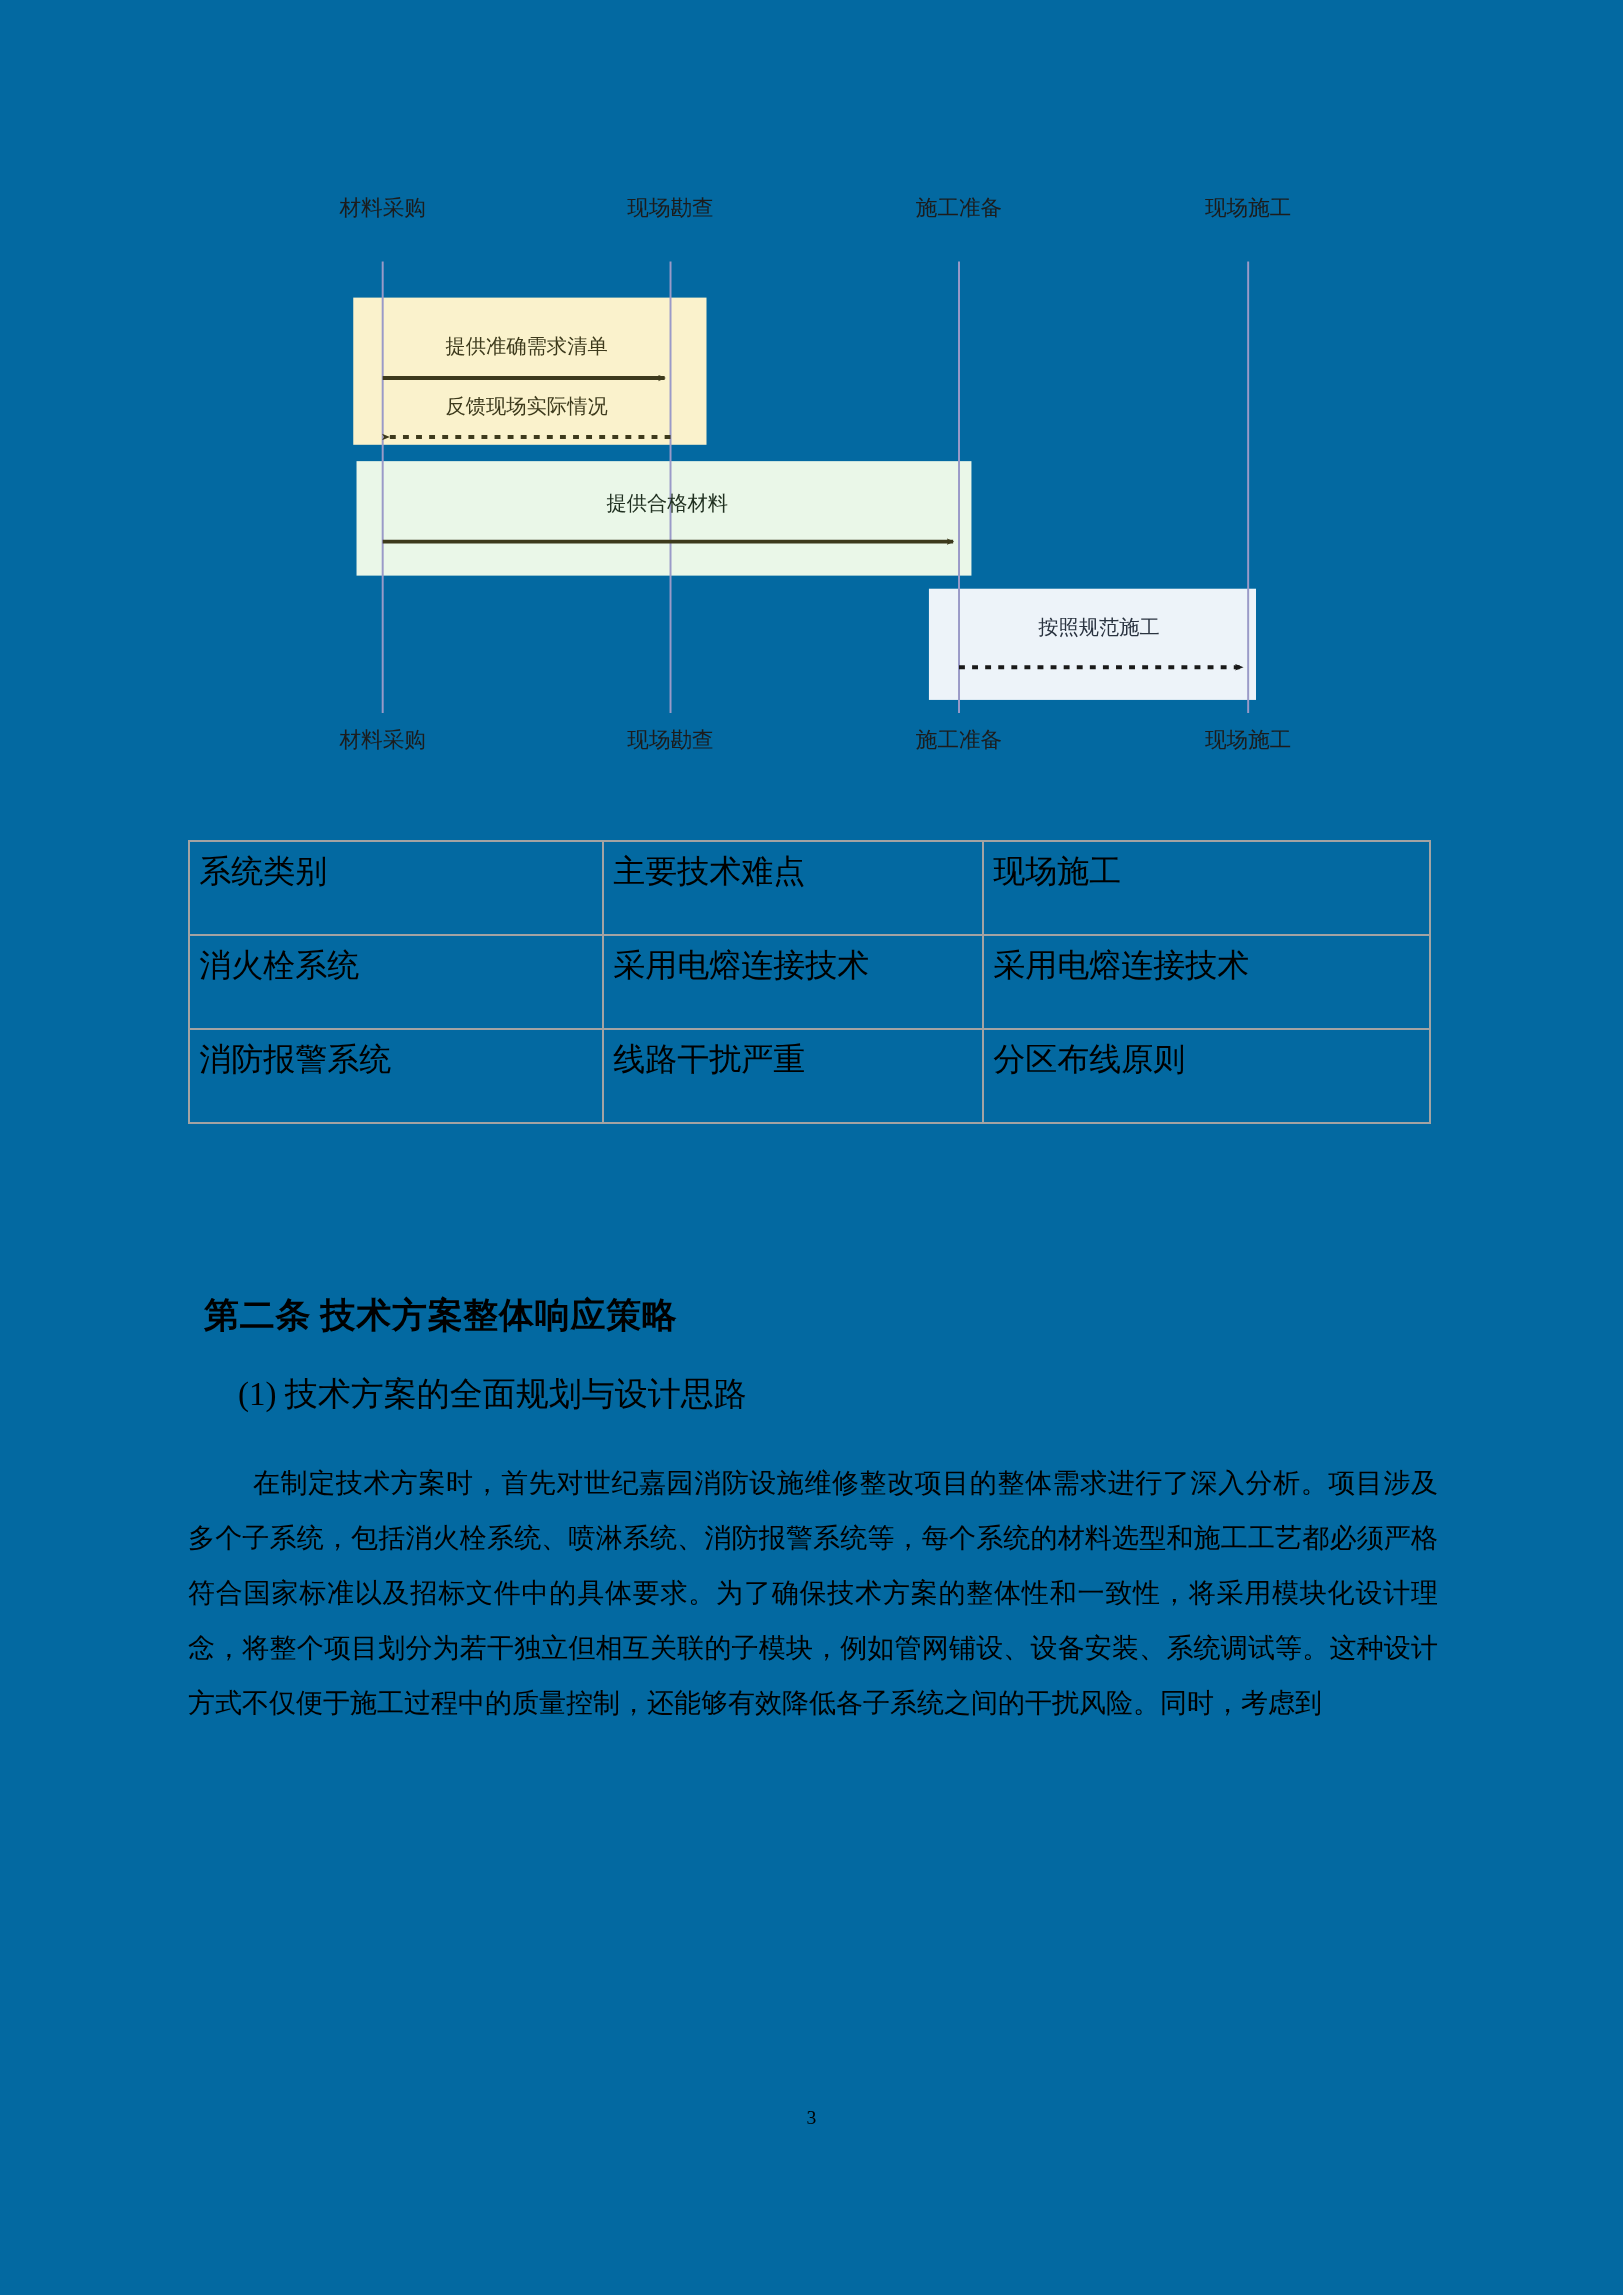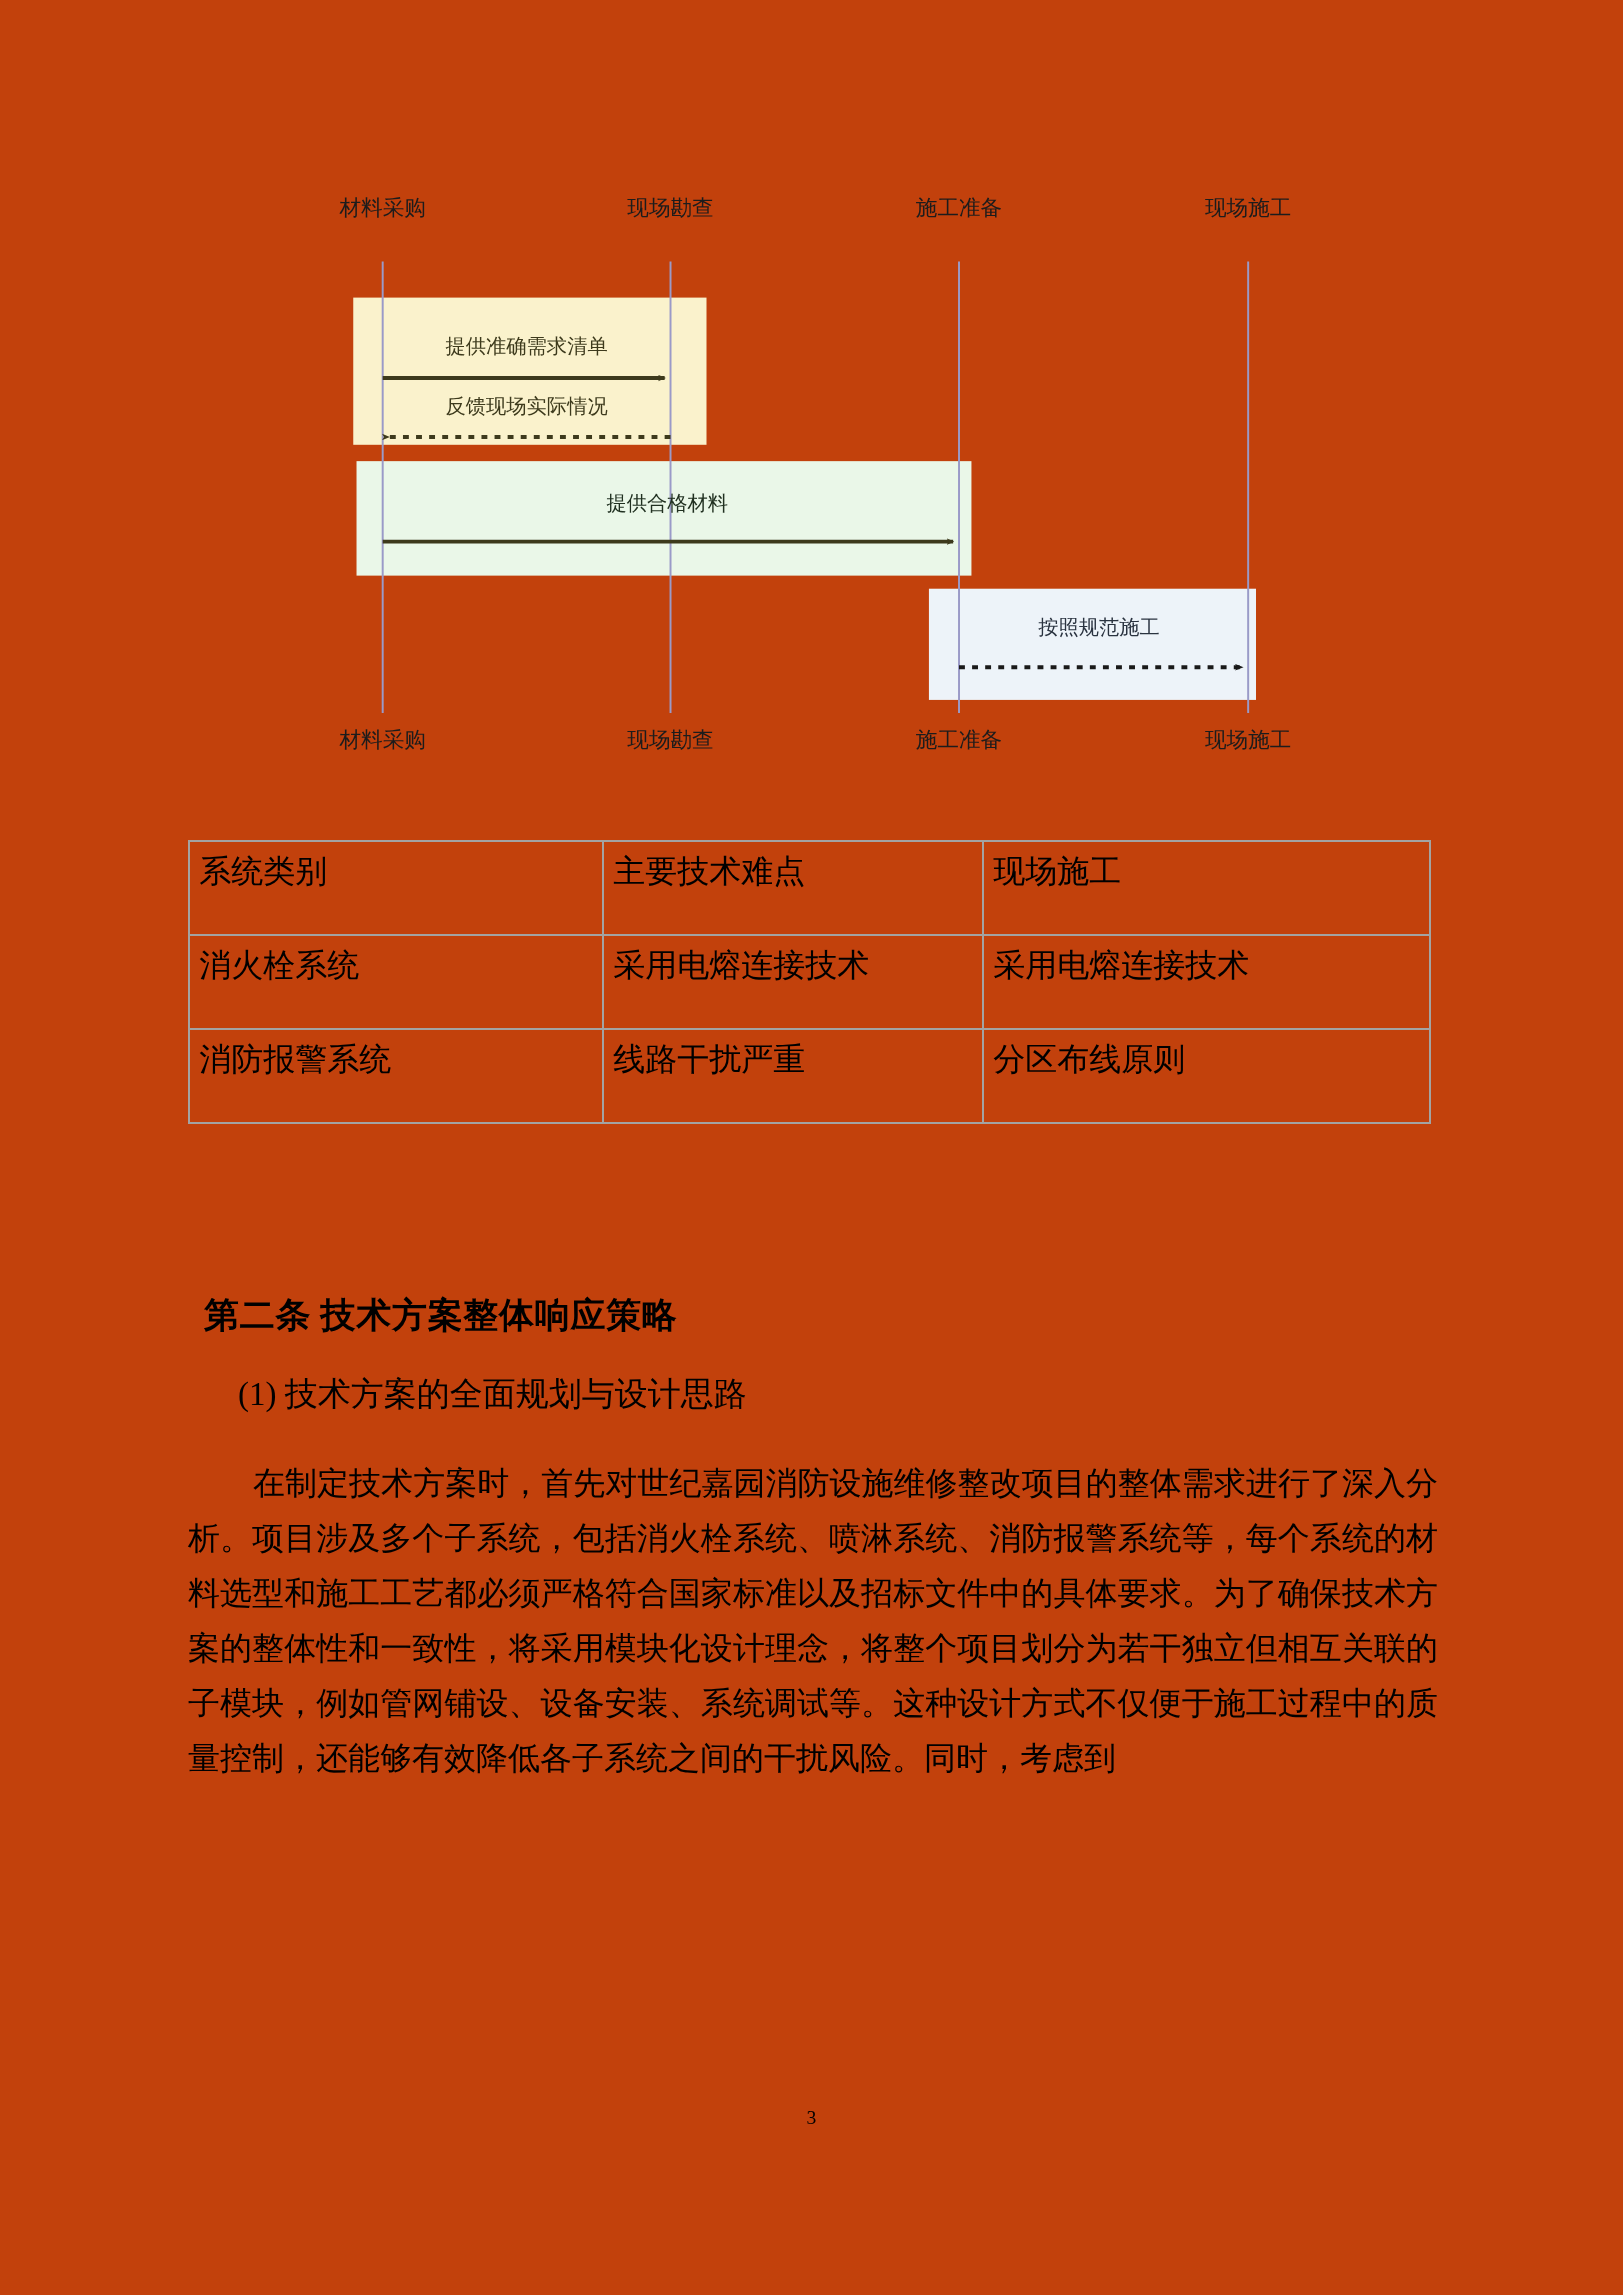--- a/index.html
+++ b/index.html
@@ -13,21 +13,21 @@
     position: relative;
     font-family: "Liberation Serif", "DejaVu Serif", serif;
     color: #000000;
     overflow: hidden;
   }
 
   
   .page {
     position: absolute;
     inset: 0;
-    background: #c2410c;
+    background: #0369a1;
   }
 
   
   .seq-diagram {
     position: absolute;
     left: 0;
     top: 183px;
     width: 1623px;
     height: 589px;
   }
@@ -107,21 +107,21 @@
     font-family: "Liberation Serif", "DejaVu Serif", serif;
     font-size: 33px;
     white-space: nowrap;
   }
   .body-para {
     position: absolute;
     left: 188px;
     top: 1456px;
     width: 1250px;
     font-family: "Liberation Serif", "DejaVu Serif", serif;
-    font-size: 32px;
+    font-size: 27px;
     line-height: 55px;
     text-align: justify;
     text-indent: 65px;
     text-justify: inter-character;
   }
   .page-number {
     position: absolute;
     left: 0;
     top: 2107px;
     width: 1623px;

